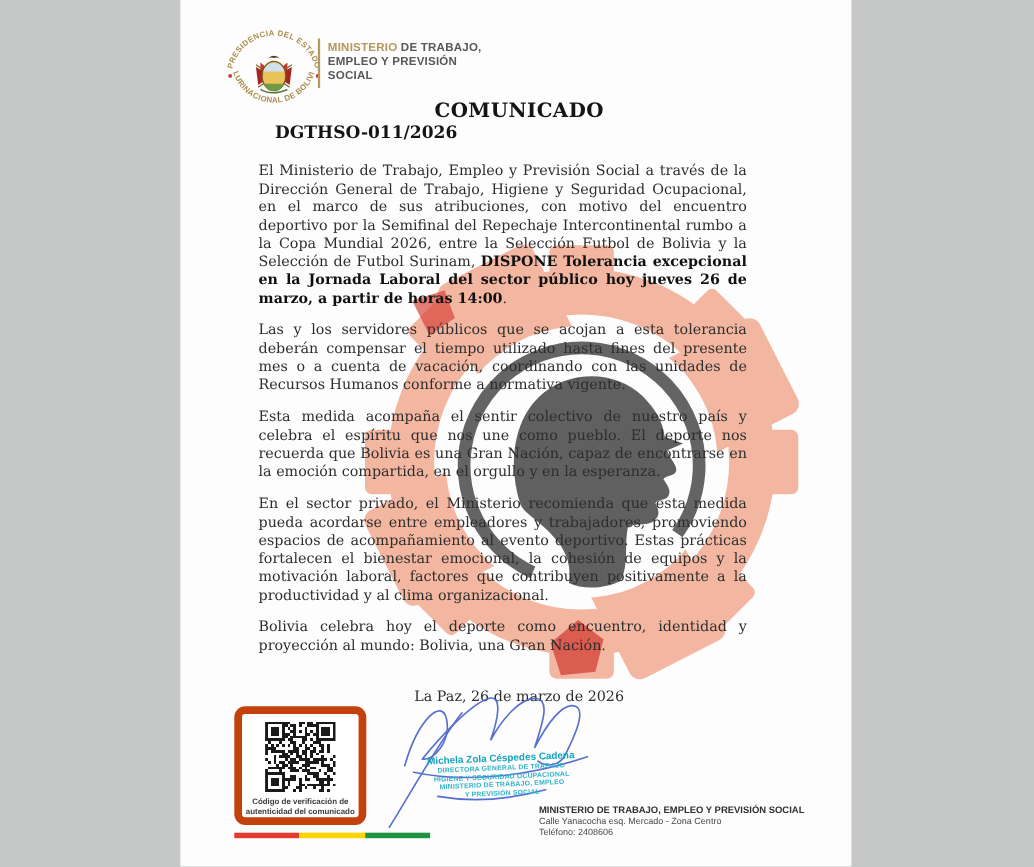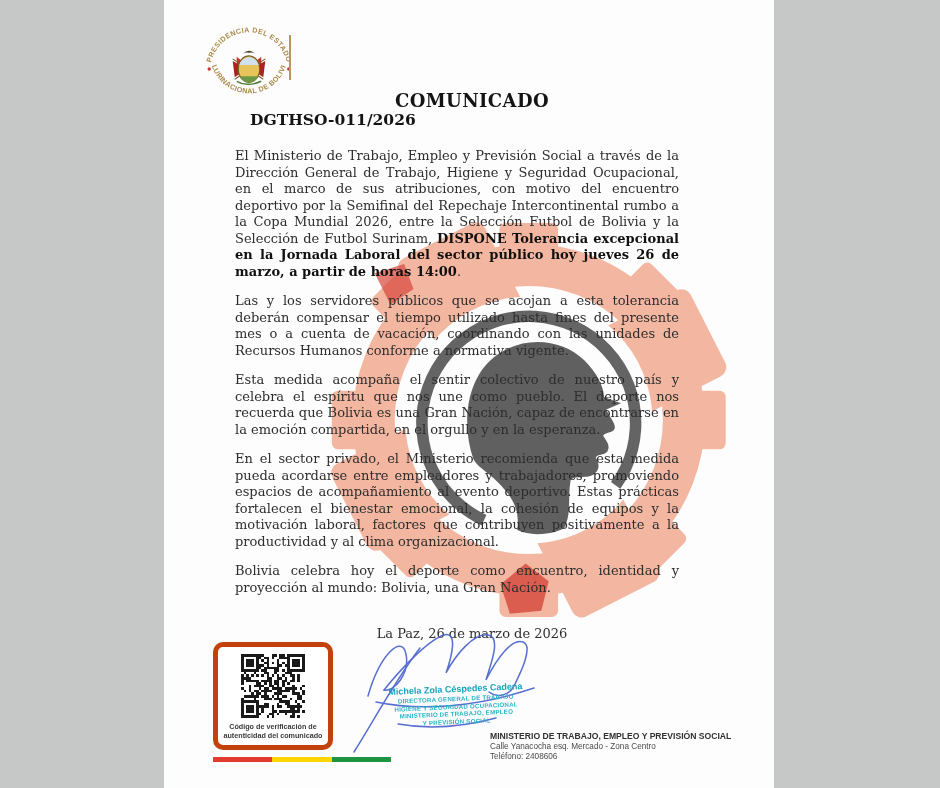--- a/index.html
+++ b/index.html
@@ -35,21 +35,21 @@
 
   .signature{position:absolute;left:176px;top:628px;width:220px;height:130px;}
 
   .stamp{position:absolute;left:212px;top:684px;width:160px;text-align:center;
          transform:rotate(-2.5deg);}
   .stamp .name{font-size:9px;font-weight:bold;color:#15a4bd;margin-bottom:1px;}
   .stamp .role{font-size:6.2px;font-weight:bold;line-height:7.6px;color:#2cb3c8;
                letter-spacing:.2px;}
 
   .qr-box{position:absolute;left:49px;top:642px;width:120px;height:108px;
-          border:5px solid #c2410c;border-radius:10px;background:#ffffff;
+          border:7px solid #c2410c;border-radius:10px;background:#ffffff;
           display:flex;flex-direction:column;align-items:center;padding-top:7px;
           box-sizing:border-box;}
   #qr{width:64px;height:64px;}
   .qr-caption{margin-top:4px;font-size:7.2px;font-weight:bold;color:#3a3a3a;
               text-align:center;line-height:9px;}
 
   .flag{position:absolute;left:49px;top:757px;width:178px;height:5px;display:flex;}
   .flag .r{flex:1;background:#e23b30;}
   .flag .y{flex:1;background:#ffd500;}
   .flag .g{flex:1;background:#1f9440;}
@@ -115,20 +115,27 @@
         <ellipse cx="50" cy="52" rx="10.5" ry="13" fill="#e7c35a" stroke="#7a5c28" stroke-width="1.2"></ellipse>
         <path d="M40.5,48 a10.5,13 0 0 1 19,0 z" fill="#cfe0ee"></path>
         <path d="M41,59 a10.5,13 0 0 0 18,0 z" fill="#6f9a45"></path>
         <path d="M44,37 q6,-6 12,0 q-3,-2 -6,-1 q-3,-1 -6,1 z" fill="#4c3b22"></path>
         <path d="M38,64 q10,6 24,0" fill="none" stroke="#4e7b34" stroke-width="1.4"></path>
       </g>
     </svg>
 
     <div class="divider"></div>
 
+    <div class="ministry">
+      <div>
+        <span class="gold">MINISTERIO</span><span> DE TRABAJO,</span>
+      </div>
+      <div>EMPLEO Y PREVISIÓN</div>
+      <div>SOCIAL</div>
+    </div>
 
     <div class="title">COMUNICADO</div>
     <div class="code">DGTHSO-011/2026</div>
 
     <div class="bodytext">
       <p><span>El Ministerio de Trabajo, Empleo y Previsión Social a través de la Dirección General de Trabajo, Higiene y Seguridad Ocupacional, en el marco de sus atribuciones, con motivo del encuentro deportivo por la Semifinal del Repechaje Intercontinental rumbo a la Copa Mundial 2026, entre la Selección Futbol de Bolivia y la Selección de Futbol Surinam, </span><b>DISPONE Tolerancia excepcional en la Jornada Laboral del sector público hoy jueves 26 de marzo, a partir de horas 14:00</b><span>.</span></p>
       <p><span>Las y los servidores públicos que se acojan a esta tolerancia deberán compensar el tiempo utilizado hasta fines del presente mes o a cuenta de vacación, coordinando con las unidades de Recursos Humanos conforme a normativa vigente.</span></p>
       <p><span>Esta medida acompaña el sentir colectivo de nuestro país y celebra el espíritu que nos une como pueblo. El deporte nos recuerda que Bolivia es una Gran Nación, capaz de encontrarse en la emoción compartida, en el orgullo y en la esperanza.</span></p>
       <p><span>En el sector privado, el Ministerio recomienda que esta medida pueda acordarse entre empleadores y trabajadores, promoviendo espacios de acompañamiento al evento deportivo. Estas prácticas fortalecen el bienestar emocional, la cohesión de equipos y la motivación laboral, factores que contribuyen positivamente a la productividad y al clima organizacional.</span></p>
       <p><span>Bolivia celebra hoy el deporte como encuentro, identidad y proyección al mundo: Bolivia, una Gran Nación.</span></p>

